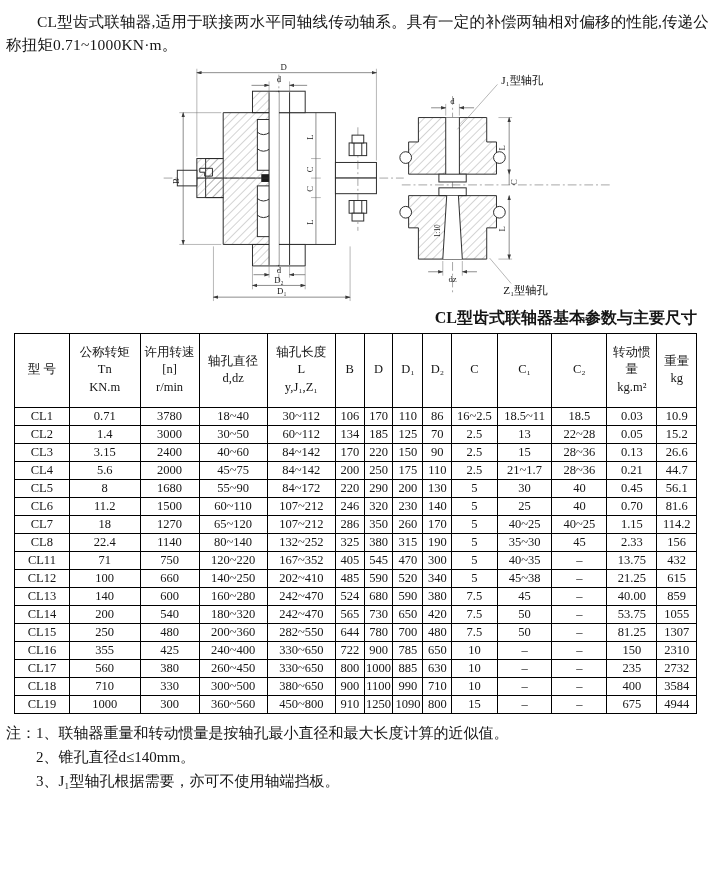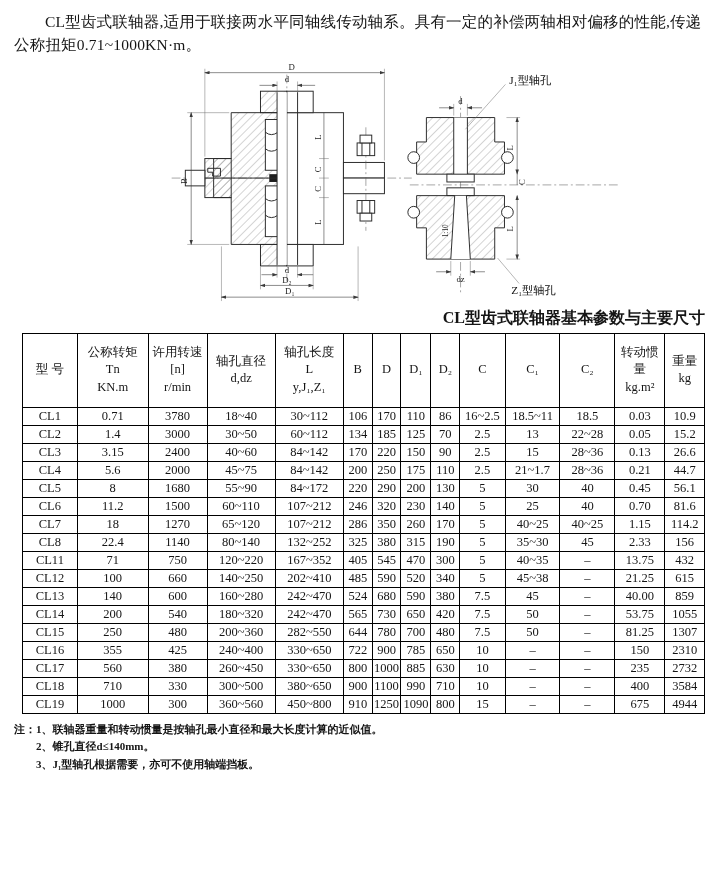--- a/index.html
+++ b/index.html
@@ -2,21 +2,21 @@
 <html><head>
 <meta charset="utf-8">
 <style>
   * { box-sizing: border-box; }
   html,body { margin:0; padding:0; }
   body {
     width:725px; height:876px; background:#ffffff; color:#151515;
     font-family:"Liberation Serif","DejaVu Serif",serif;
     overflow:hidden;
   }
-  .page { padding:8px 10px 4px 12px; }
+  .page { padding:8px 10px 4px 4px; }
 
   .intro {
     font-size:15.5px; line-height:1.5; margin:2px 2px 0 2px;
     text-indent:2em; letter-spacing:0.2px;
   }
 
   .figure { width:480px; height:244px; margin:2px 0 0 150px; }
   .figure svg { display:block; }
 
   svg .ol  { fill:#ffffff; stroke:#2a2a2a; stroke-width:1; }
@@ -41,21 +41,21 @@
   table.params th, table.params td {
     border:1px solid #000; text-align:center; vertical-align:middle;
     font-size:12.5px; overflow:hidden;
   }
   table.params th {
     font-weight:normal; white-space:pre-line; line-height:1.4;
     height:74px; padding:2px 0;
   }
   table.params td { height:18px; padding:0 1px; line-height:17px; }
 
-  .notes { font-size:11px; line-height:1.62; margin:7px 0 0 2px;font-weight:bold; }
+  .notes { font-size:15px; line-height:1.62; margin:7px 0 0 2px; }
   .note-line { white-space:nowrap; }
   .note-cont { margin-left:2em; }
 </style>
 </head>
 <body>
 
 <div class="page">
 
   <p class="intro">CL型齿式联轴器,适用于联接两水平同轴线传动轴系。具有一定的补偿两轴相对偏移的性能,传递公称扭矩0.71~1000KN·m。</p>
 

